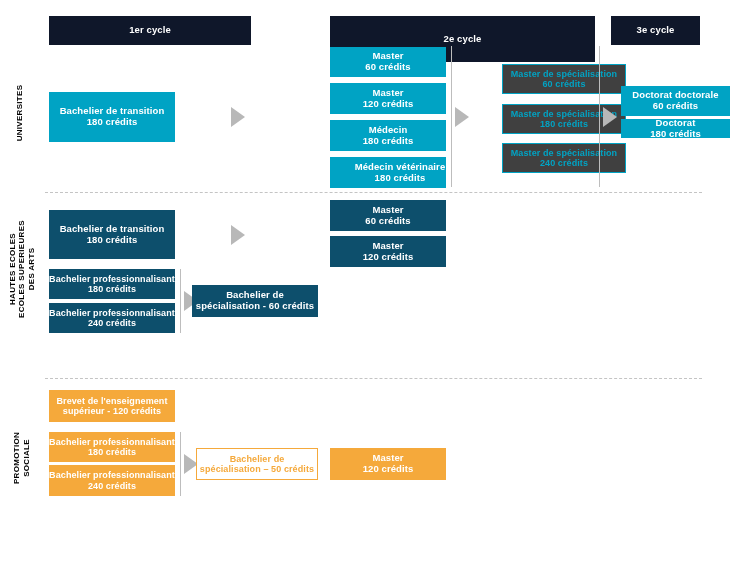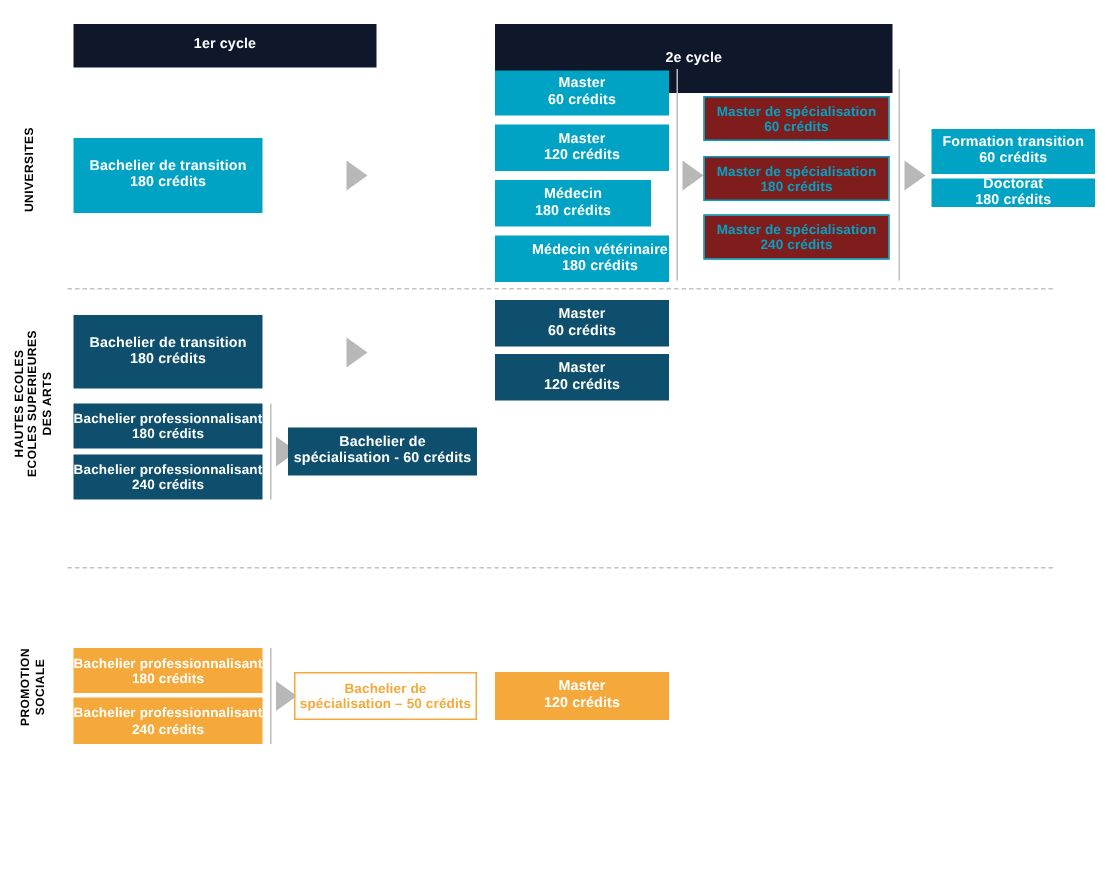--- a/index.html
+++ b/index.html
@@ -30,21 +30,21 @@
   .cyclebar{
     background:#0f172a;
     color:#ffffff;
     font-size:9.5px;
     font-weight:bold;
   }
 
   
   .cyan{background:#00A3C4;color:#ffffff;font-size:9.5px;}
   
-  .cyan-out{background:#7f1d1d;border:1px solid #00A3C4;color:#00A3C4;font-size:9px;}
+  .cyan-out{background:#404040;border:1px solid #00A3C4;color:#00A3C4;font-size:9px;margin-left:33px;}
   
   .navy{background:#0D4F6C;color:#ffffff;font-size:9.5px;}
   
   .orange{background:#F5A93B;color:#ffffff;font-size:9.5px;}
   
   .orange-out{background:#ffffff;border:1px solid #F5A93B;color:#F5A93B;font-size:9px;}
 
   
   .arrow{
     position:absolute;
@@ -84,20 +84,23 @@
 <body>
 
 <div class="stage">
 
   <div class="box cyclebar" style="left:49px;top:16px;width:202px;height:29px;">
     <span>1er cycle</span>
   </div>
   <div class="box cyclebar" style="left:330px;top:16px;width:265px;height:46px;">
     <span>2e cycle</span>
   </div>
+  <div class="box cyclebar" style="left:611px;top:16px;width:89px;height:29px;">
+    <span>3e cycle</span>
+  </div>
 
   <div class="rowlabel" style="left:-25px;top:105px;width:90px;height:16px;">
     <span>UNIVERSITES</span>
   </div>
   <div class="rowlabel" style="left:-28px;top:254px;width:100px;height:30px;">
     <span>HAUTES ECOLES
 ECOLES SUPERIEURES
 DES ARTS</span>
   </div>
   <div class="rowlabel" style="left:-23px;top:447px;width:90px;height:22px;">
@@ -119,21 +122,21 @@
       <span>Master</span><br>
       <span>60 crédits</span>
     </span>
   </div>
   <div class="box cyan" style="left:330px;top:83px;width:116px;height:31px;">
     <span>
       <span>Master</span><br>
       <span>120 crédits</span>
     </span>
   </div>
-  <div class="box cyan" style="left:330px;top:120px;width:104px;height:31px;">
+  <div class="box cyan" style="left:330px;top:120px;width:116px;height:31px;">
     <span>
       <span>Médecin</span><br>
       <span>180 crédits</span>
     </span>
   </div>
   <div class="box cyan" style="left:330px;top:157px;width:116px;height:31px;padding-left:24px;">
     <span>
       <span>Médecin vétérinaire</span><br>
       <span>180 crédits</span>
     </span>
@@ -161,21 +164,21 @@
       <span>240 crédits</span>
     </span>
   </div>
 
   <div class="vrule" style="left:599px;top:46px;height:141px;"></div>
 
   <div class="arrow" style="left:603px;top:107px;"></div>
 
   <div class="box cyan" style="left:621px;top:86px;width:109px;height:30px;">
     <span>
-      <span>Formation transition</span><br>
+      <span>Doctorat doctorale</span><br>
       <span>60 crédits</span>
     </span>
   </div>
   <div class="box cyan" style="left:621px;top:119px;width:109px;height:19px;">
     <span>
       <span>Doctorat</span><br>
       <span>180 crédits</span>
     </span>
   </div>
 
@@ -221,20 +224,26 @@
   </div>
   <div class="box navy" style="left:330px;top:236px;width:116px;height:31px;">
     <span>
       <span>Master</span><br>
       <span>120 crédits</span>
     </span>
   </div>
 
   <div class="hdash" style="left:45px;top:378px;width:657px;"></div>
 
+  <div class="box orange" style="left:49px;top:390px;width:126px;height:32px;font-size:9px;">
+    <span>
+      <span>Brevet de l'enseignement</span><br>
+      <span>supérieur - 120 crédits</span>
+    </span>
+  </div>
   <div class="box orange" style="left:49px;top:432px;width:126px;height:30px;font-size:9px;">
     <span>
       <span>Bachelier professionnalisant</span><br>
       <span>180 crédits</span>
     </span>
   </div>
   <div class="box orange" style="left:49px;top:465px;width:126px;height:31px;font-size:9px;">
     <span>
       <span>Bachelier professionnalisant</span><br>
       <span>240 crédits</span>

